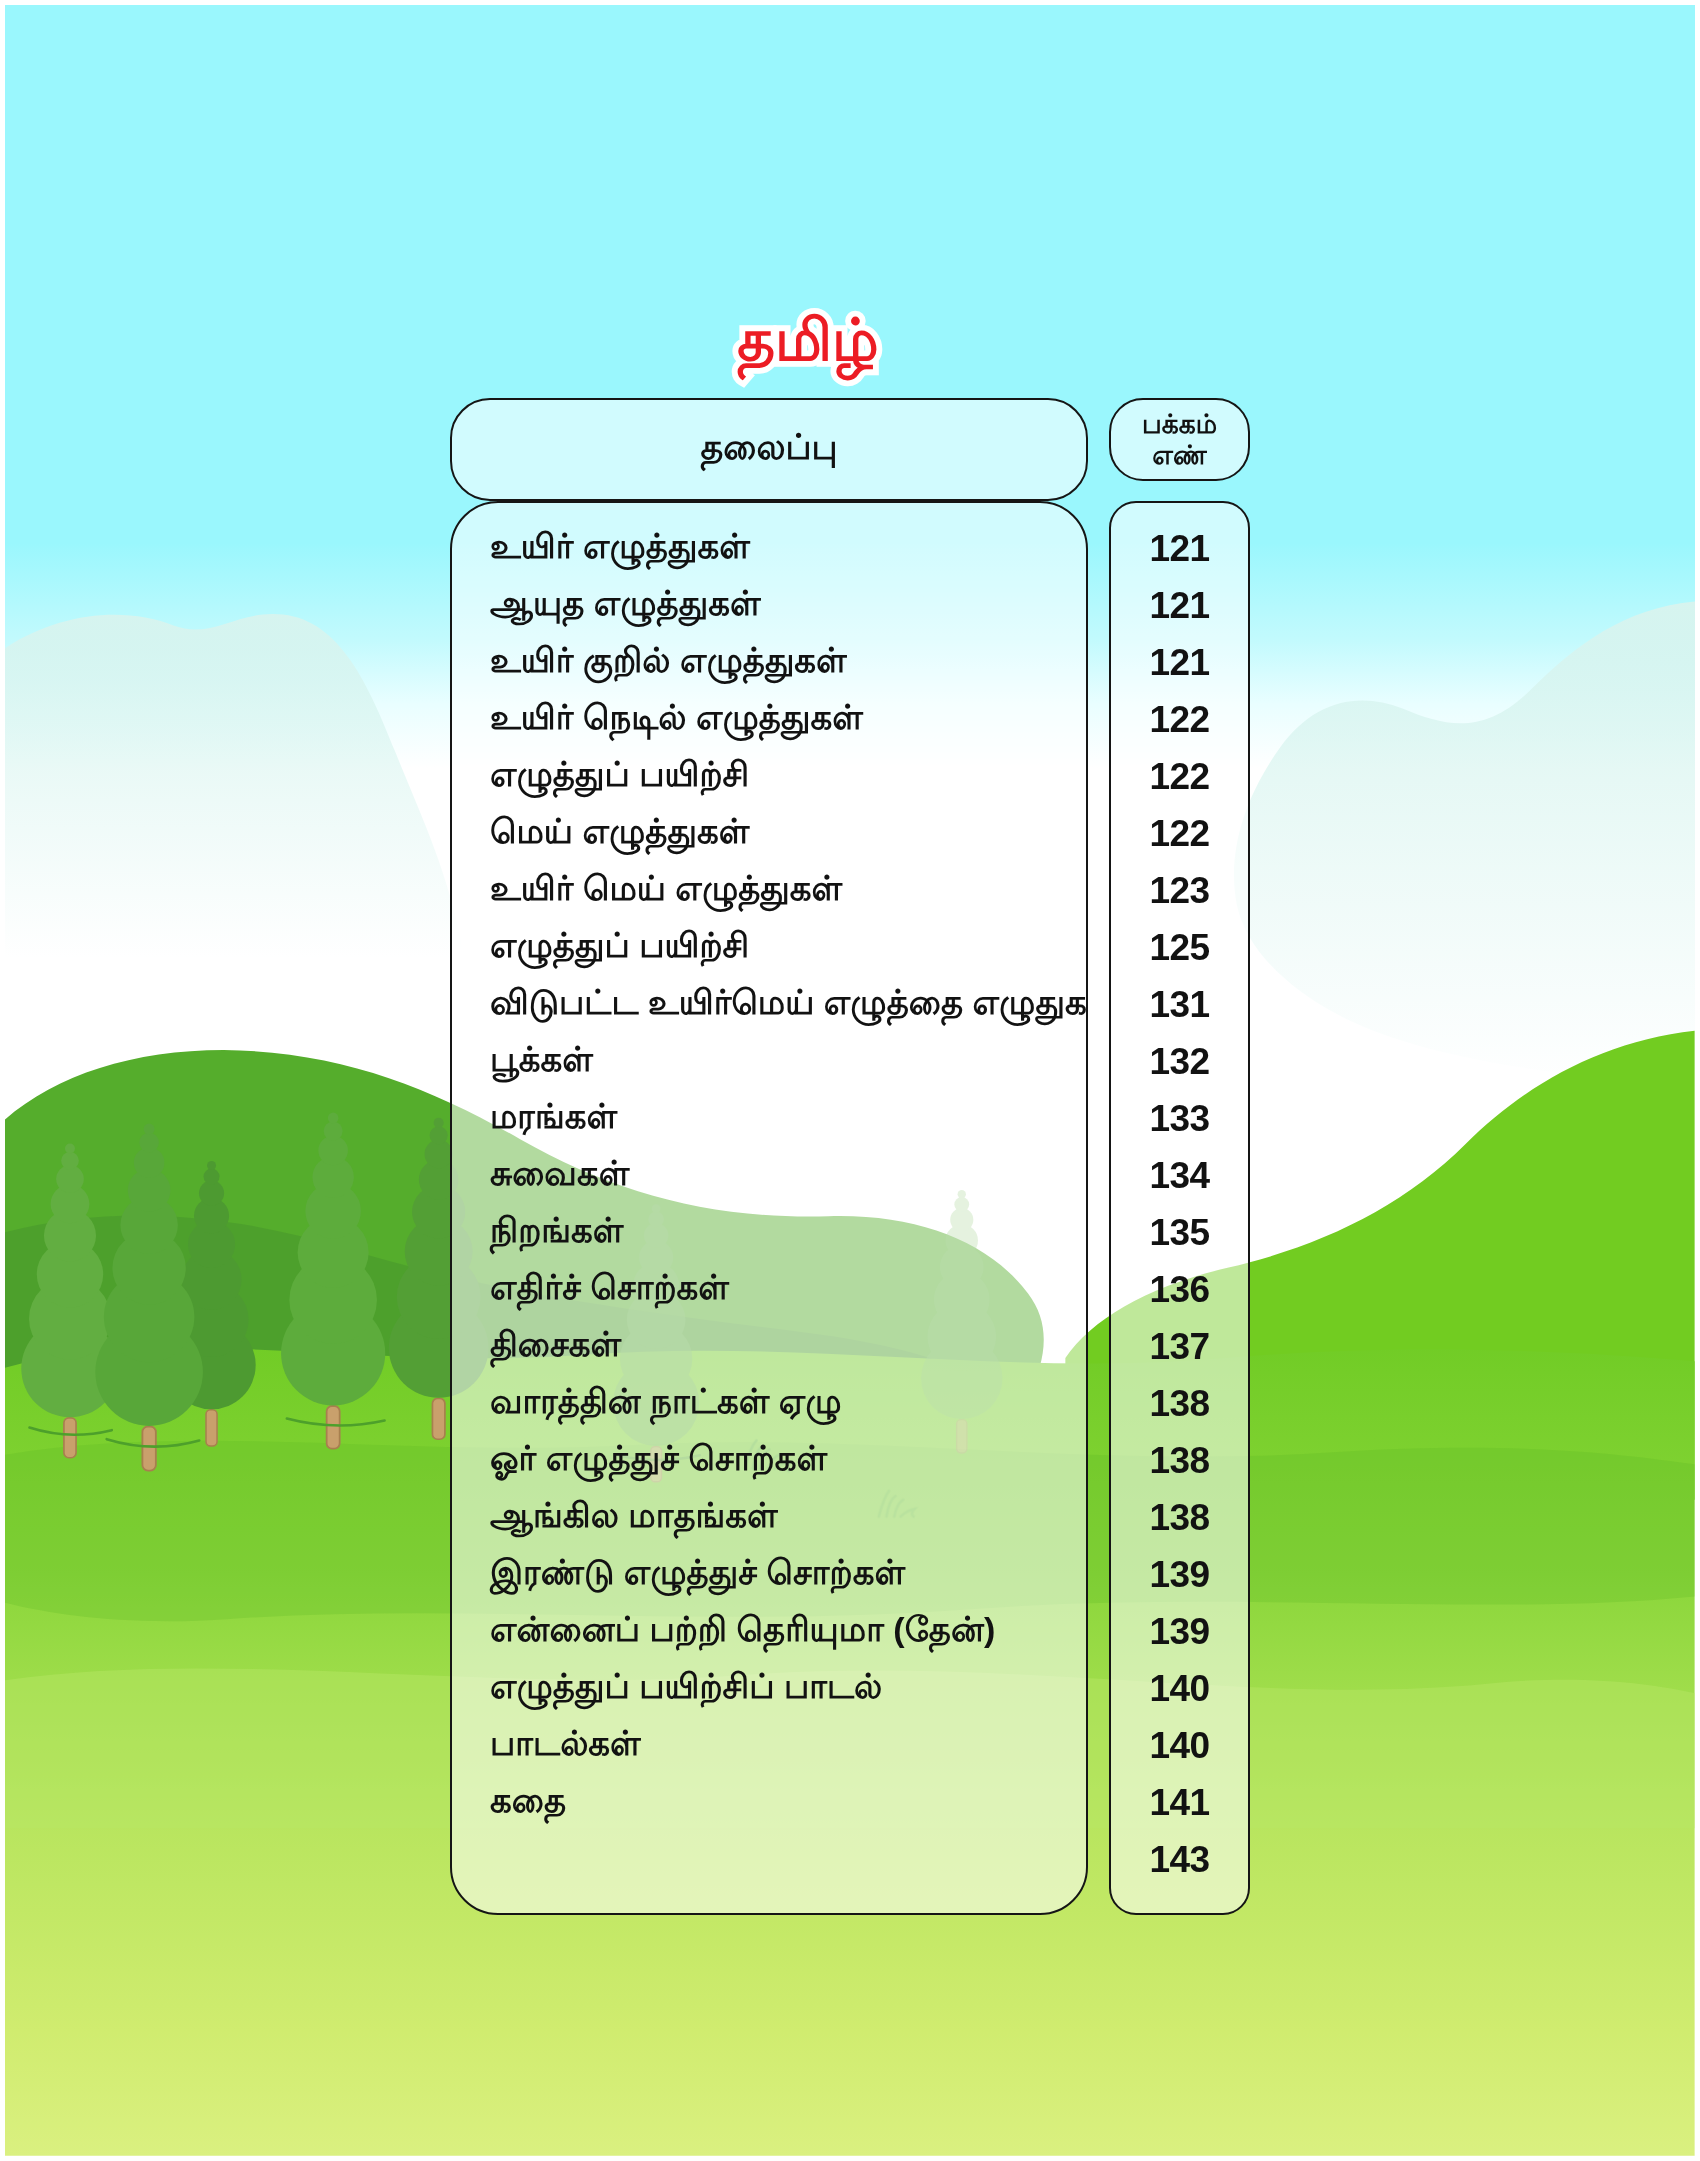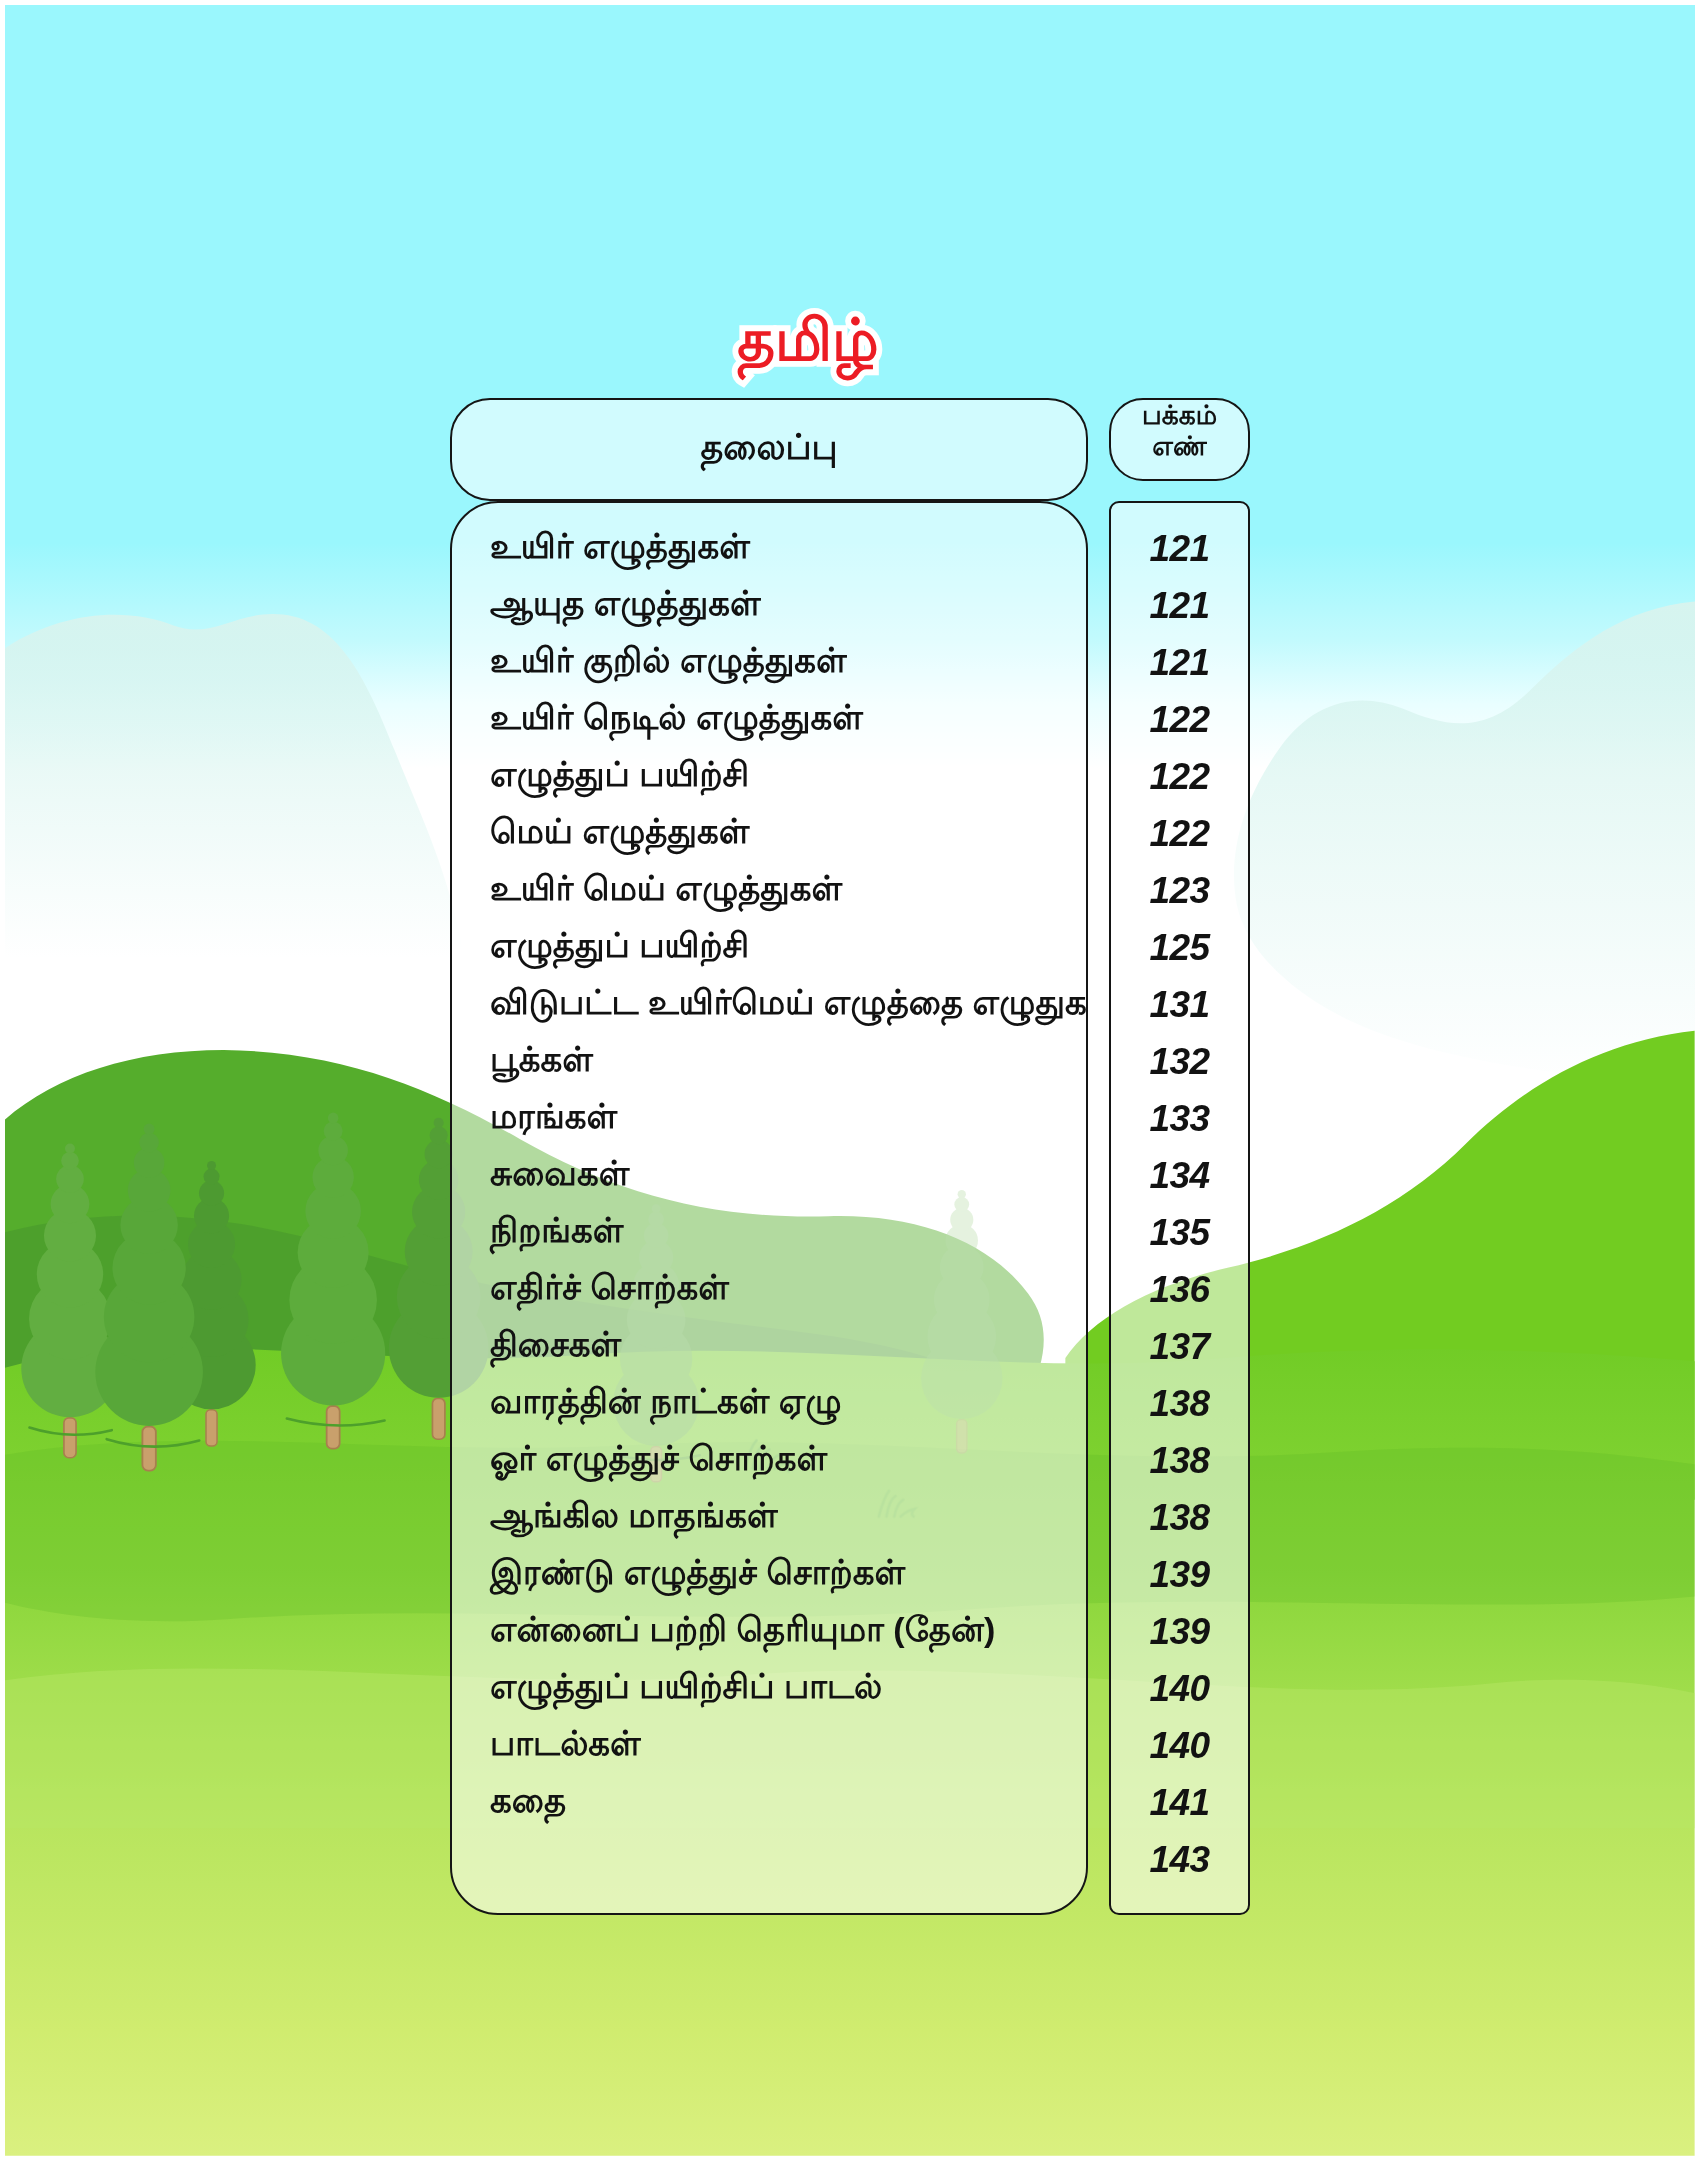--- a/index.html
+++ b/index.html
@@ -33,24 +33,24 @@
   
   .box{
     position:absolute;box-sizing:border-box;
     background:rgba(255,255,255,0.55);
     border:2.6px solid #151515;
   }
   .hdr-title{left:450px;top:398px;width:638px;height:103px;border-radius:40px;
     display:flex;align-items:center;justify-content:center;
     font-size:35px;font-weight:bold;color:#111;}
   .hdr-page{left:1109px;top:398px;width:141px;height:83px;border-radius:34px;
-    display:flex;flex-direction:column;align-items:center;justify-content:flex-start;
+    display:flex;flex-direction:column;align-items:center;justify-content:center;
     font-size:26.5px;font-weight:bold;color:#111;line-height:31px;}
   .body-title{left:450px;top:501px;width:638px;height:1414px;border-radius:48px;}
-  .body-page{left:1109px;top:501px;width:141px;height:1414px;border-radius:10px;font-style:italic;}
+  .body-page{left:1109px;top:501px;width:141px;height:1414px;border-radius:27px;}
   .list{position:absolute;left:0;right:0;top:17px;}
   .row-title{
     height:57px;display:flex;align-items:center;
     padding-left:38px;font-size:34px;font-weight:bold;color:#121212;
     white-space:nowrap;
   }
   .row-page{
     height:57px;display:flex;align-items:center;justify-content:center;
     font-size:37px;font-weight:bold;color:#121212;letter-spacing:-0.6px;
   }

